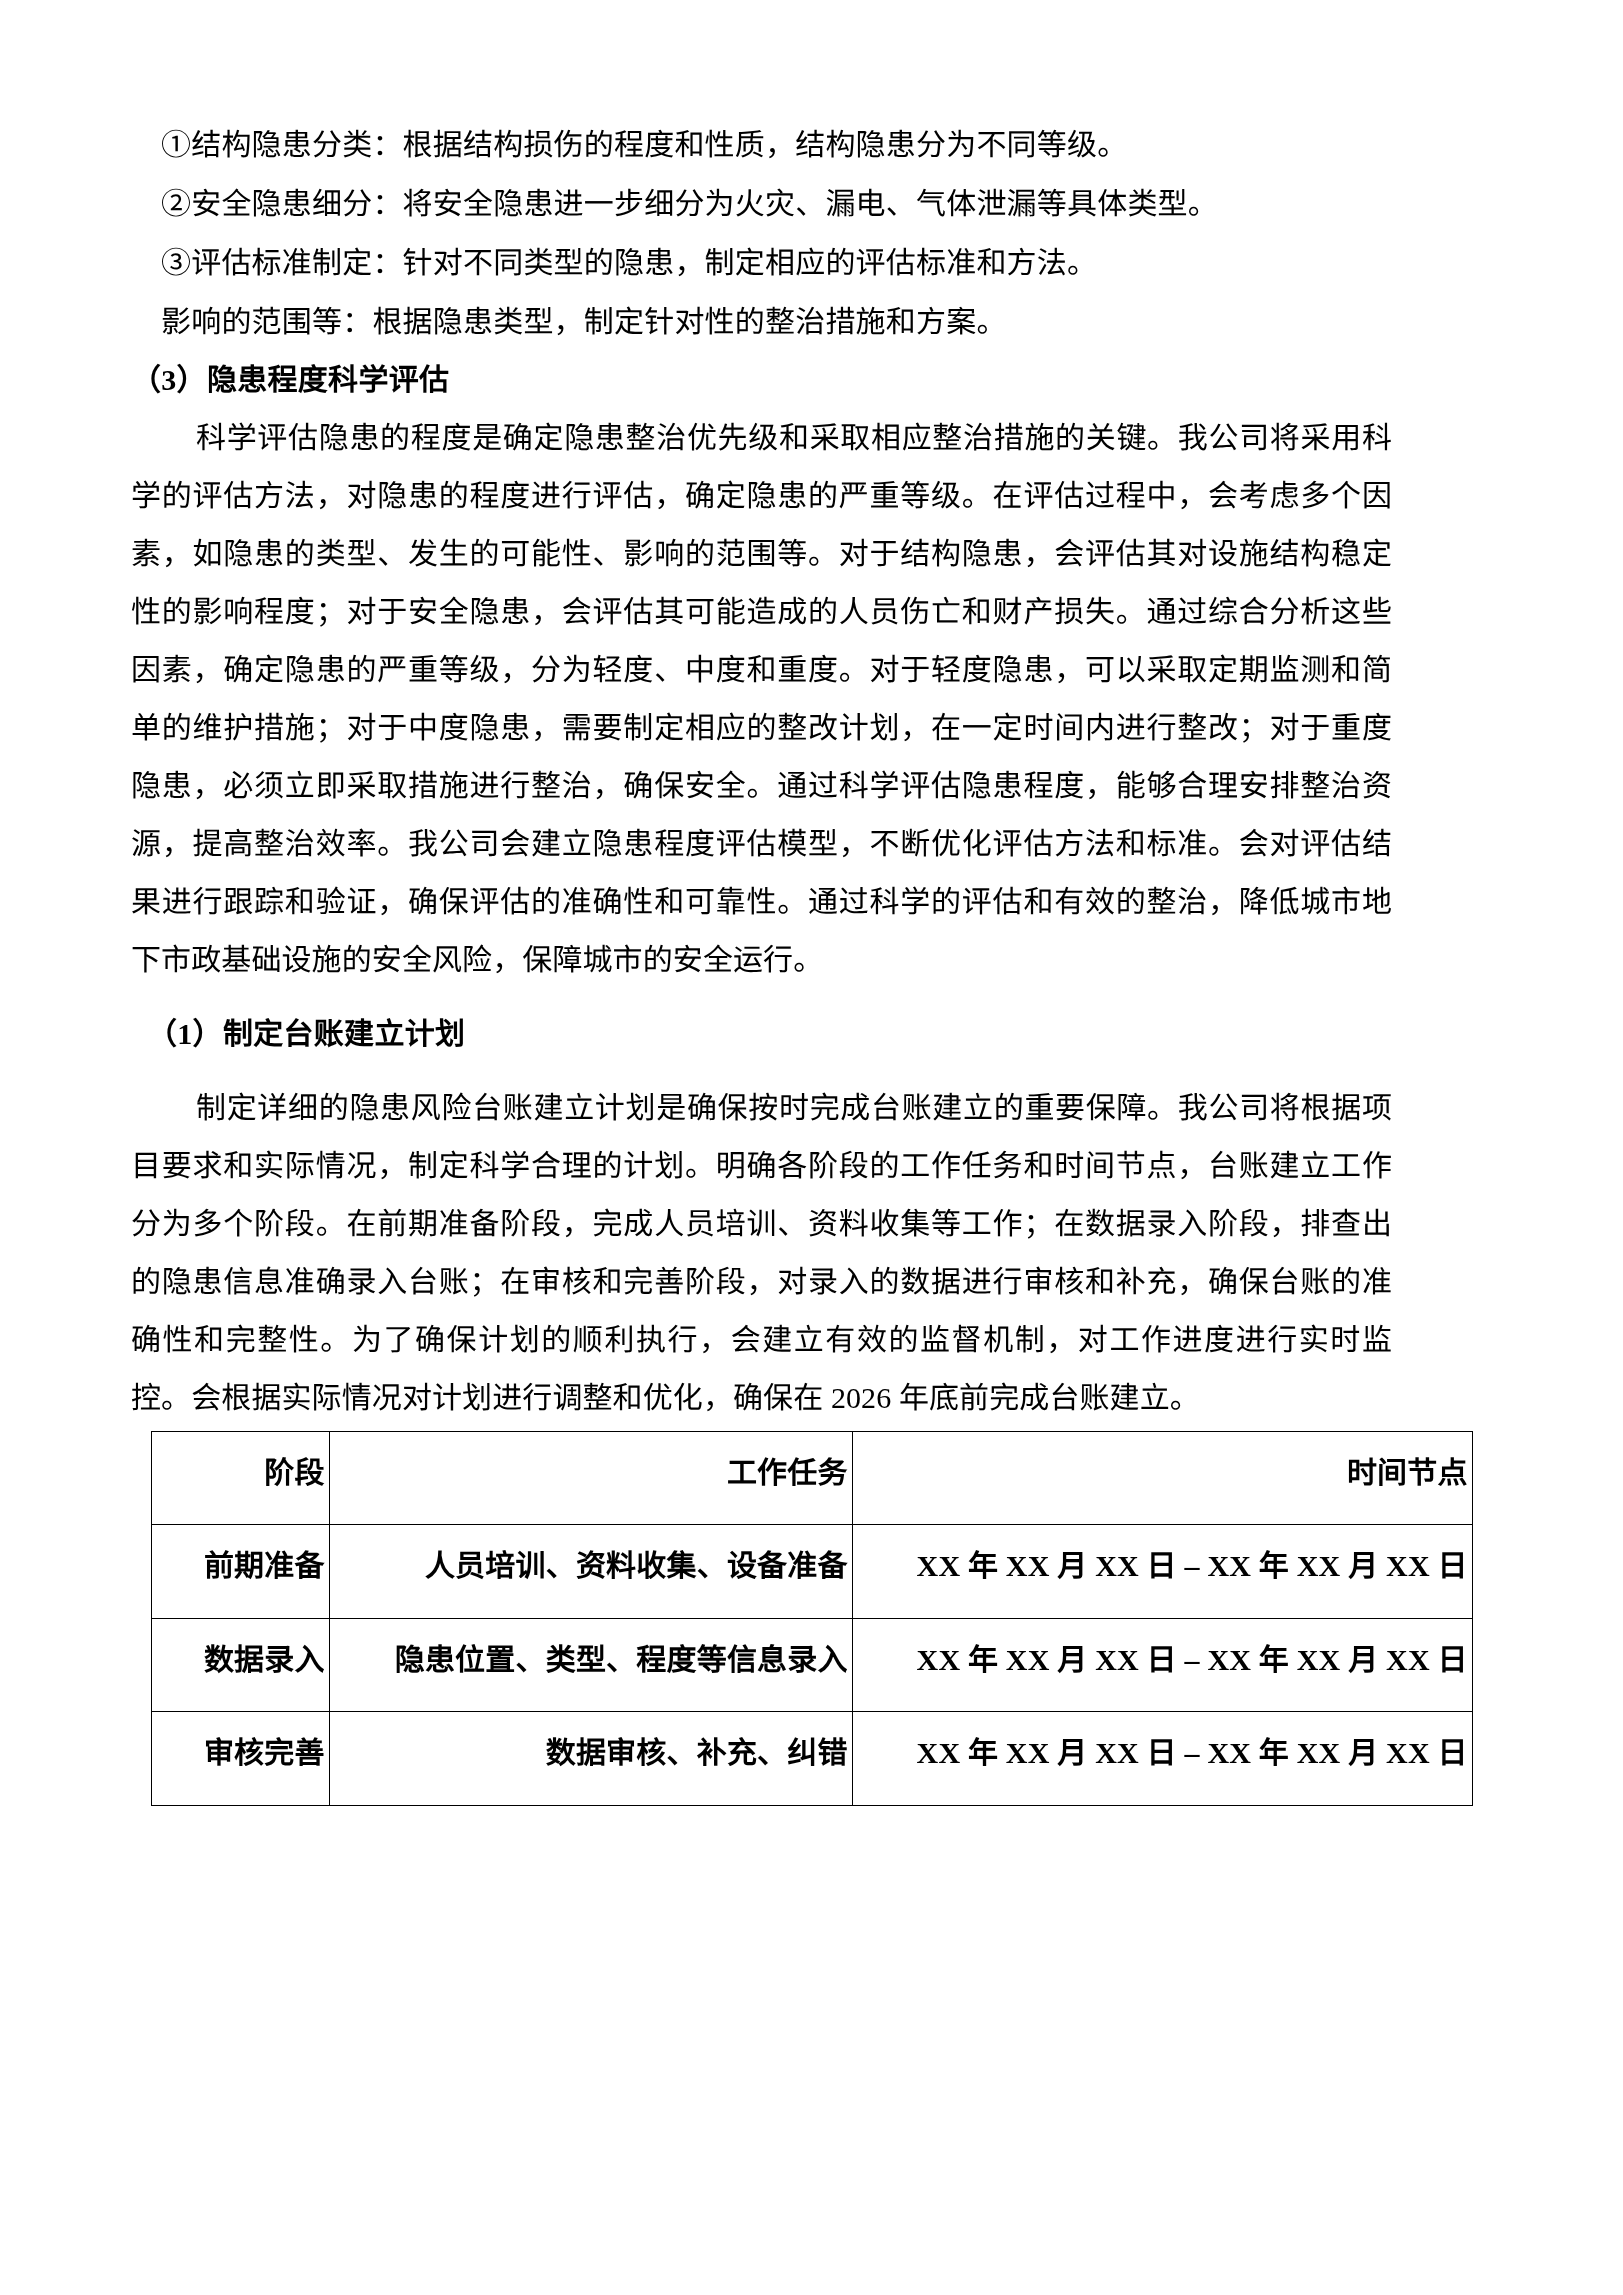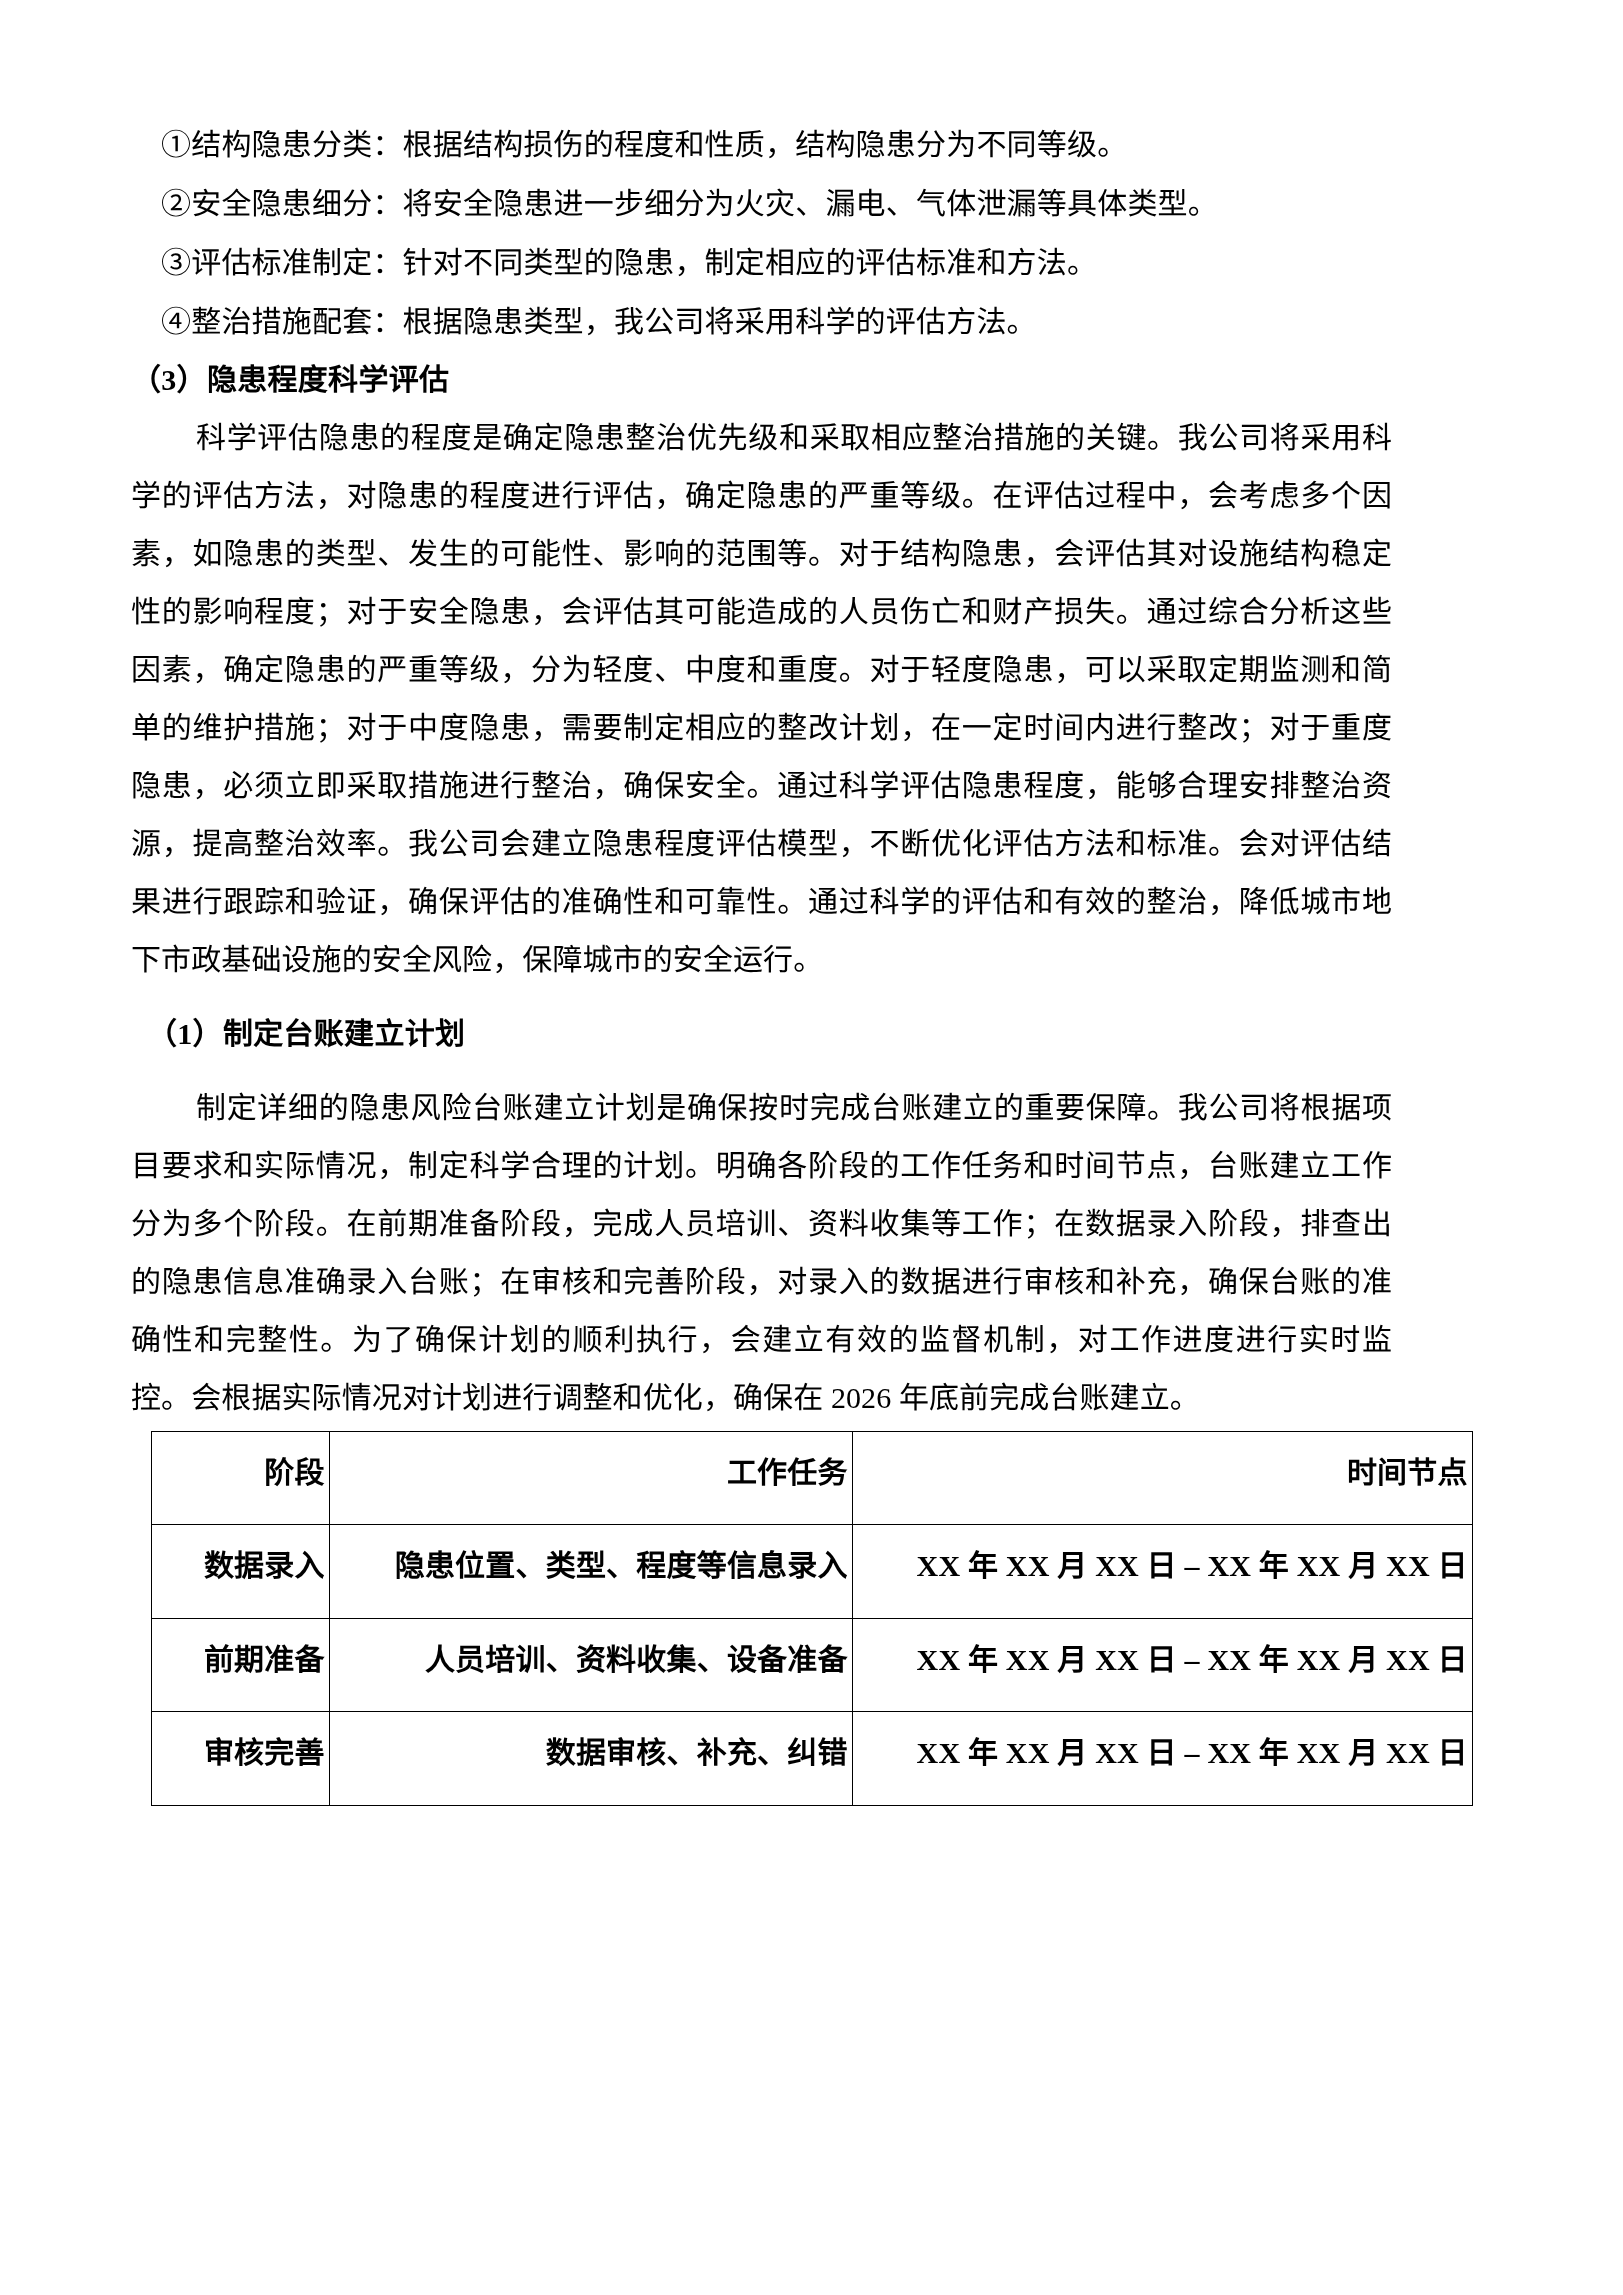--- a/index.html
+++ b/index.html
@@ -94,21 +94,21 @@
 </style>
 </head>
 <body>
 
 <div class="page">
 
   <ul class="numbered-list">
     <li class="numbered-item">①结构隐患分类：根据结构损伤的程度和性质，结构隐患分为不同等级。</li>
     <li class="numbered-item">②安全隐患细分：将安全隐患进一步细分为火灾、漏电、气体泄漏等具体类型。</li>
     <li class="numbered-item">③评估标准制定：针对不同类型的隐患，制定相应的评估标准和方法。</li>
-    <li class="numbered-item">④整治措施配套：根据隐患类型，我公司将采用科学的评估方法。</li>
+    <li class="numbered-item">影响的范围等：根据隐患类型，制定针对性的整治措施和方案。</li>
   </ul>
 
   <h2 class="heading">（3）隐患程度科学评估</h2>
 
   <p class="body-para last-line-left">科学评估隐患的程度是确定隐患整治优先级和采取相应整治措施的关键。我公司将采用科学的评估方法，对隐患的程度进行评估，确定隐患的严重等级。在评估过程中，会考虑多个因素，如隐患的类型、发生的可能性、影响的范围等。对于结构隐患，会评估其对设施结构稳定性的影响程度；对于安全隐患，会评估其可能造成的人员伤亡和财产损失。通过综合分析这些因素，确定隐患的严重等级，分为轻度、中度和重度。对于轻度隐患，可以采取定期监测和简单的维护措施；对于中度隐患，需要制定相应的整改计划，在一定时间内进行整改；对于重度隐患，必须立即采取措施进行整治，确保安全。通过科学评估隐患程度，能够合理安排整治资源，提高整治效率。我公司会建立隐患程度评估模型，不断优化评估方法和标准。会对评估结果进行跟踪和验证，确保评估的准确性和可靠性。通过科学的评估和有效的整治，降低城市地下市政基础设施的安全风险，保障城市的安全运行。</p>
 
 
   <h3 class="heading-sub">（1）制定台账建立计划</h3>
 
   <p class="body-para last-line-left">制定详细的隐患风险台账建立计划是确保按时完成台账建立的重要保障。我公司将根据项目要求和实际情况，制定科学合理的计划。明确各阶段的工作任务和时间节点，台账建立工作分为多个阶段。在前期准备阶段，完成人员培训、资料收集等工作；在数据录入阶段，排查出的隐患信息准确录入台账；在审核和完善阶段，对录入的数据进行审核和补充，确保台账的准确性和完整性。为了确保计划的顺利执行，会建立有效的监督机制，对工作进度进行实时监控。会根据实际情况对计划进行调整和优化，确保在 2026 年底前完成台账建立。</p>
@@ -122,27 +122,27 @@
     </colgroup>
     <thead>
       <tr>
         <th>阶段</th>
         <th>工作任务</th>
         <th>时间节点</th>
       </tr>
     </thead>
     <tbody>
       <tr>
-        <td>数据录入</td>
-        <td>隐患位置、类型、程度等信息录入</td>
+        <td>前期准备</td>
+        <td>人员培训、资料收集、设备准备</td>
         <td class="time-cell">XX 年 XX 月 XX 日 – XX 年 XX 月 XX 日</td>
       </tr>
       <tr>
-        <td>前期准备</td>
-        <td>人员培训、资料收集、设备准备</td>
+        <td>数据录入</td>
+        <td>隐患位置、类型、程度等信息录入</td>
         <td class="time-cell">XX 年 XX 月 XX 日 – XX 年 XX 月 XX 日</td>
       </tr>
       <tr>
         <td>审核完善</td>
         <td>数据审核、补充、纠错</td>
         <td class="time-cell">XX 年 XX 月 XX 日 – XX 年 XX 月 XX 日</td>
       </tr>
     </tbody>
   </table>
 

